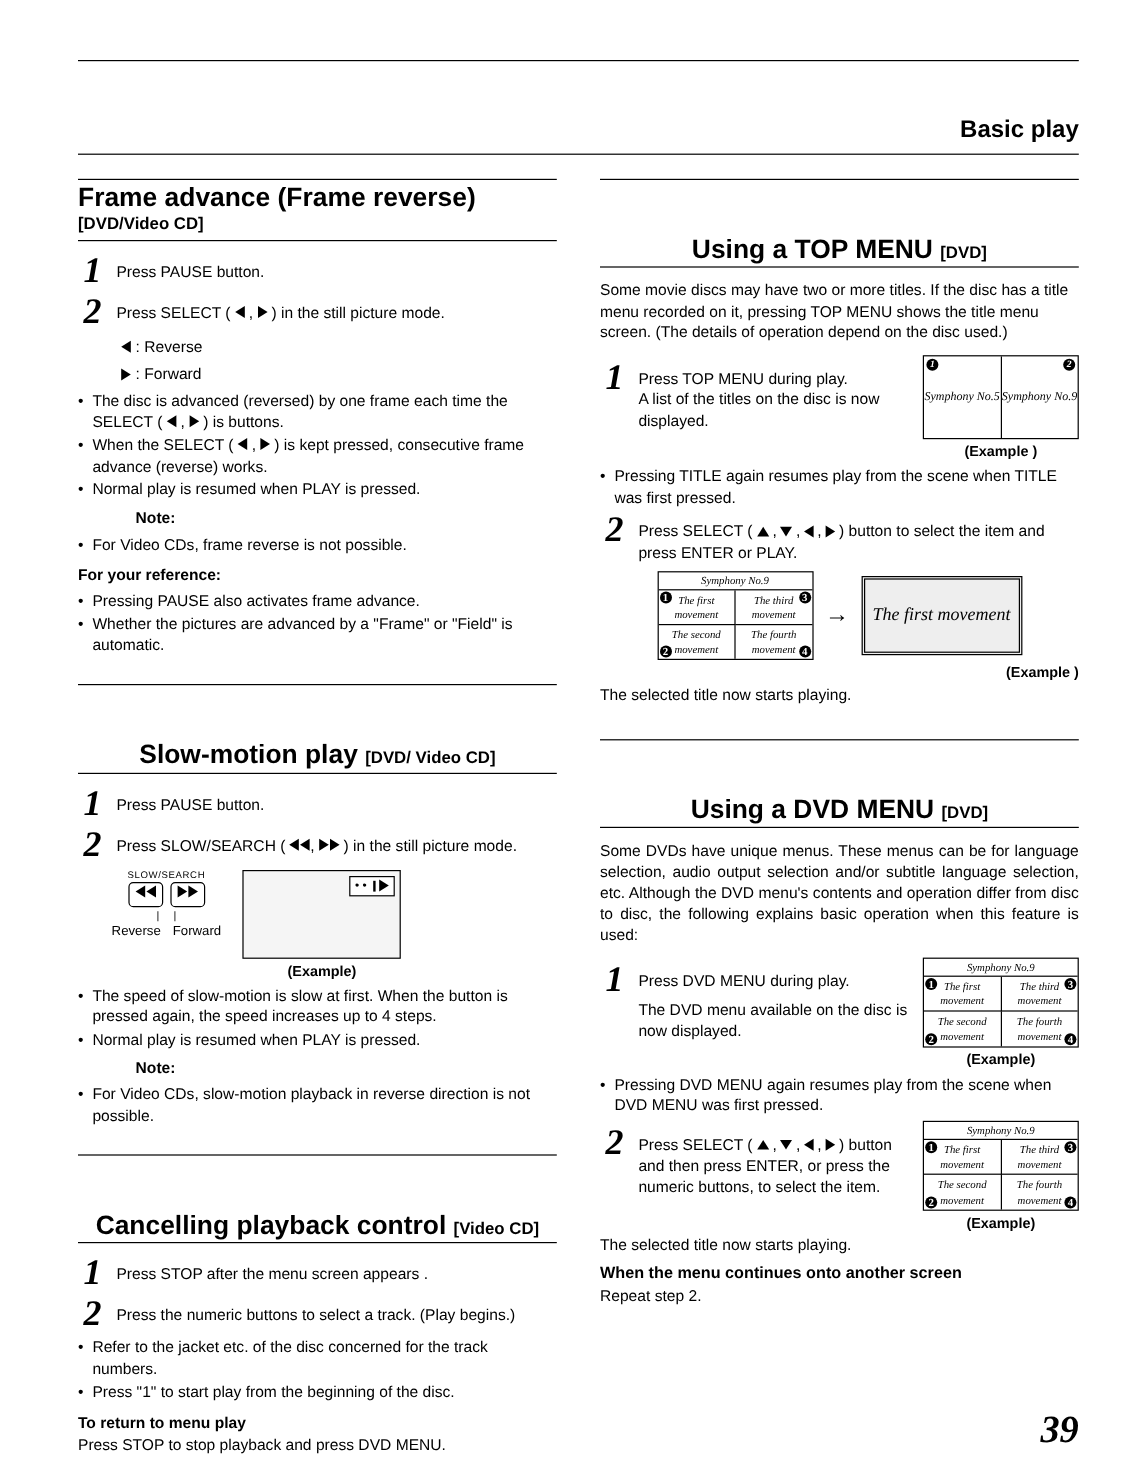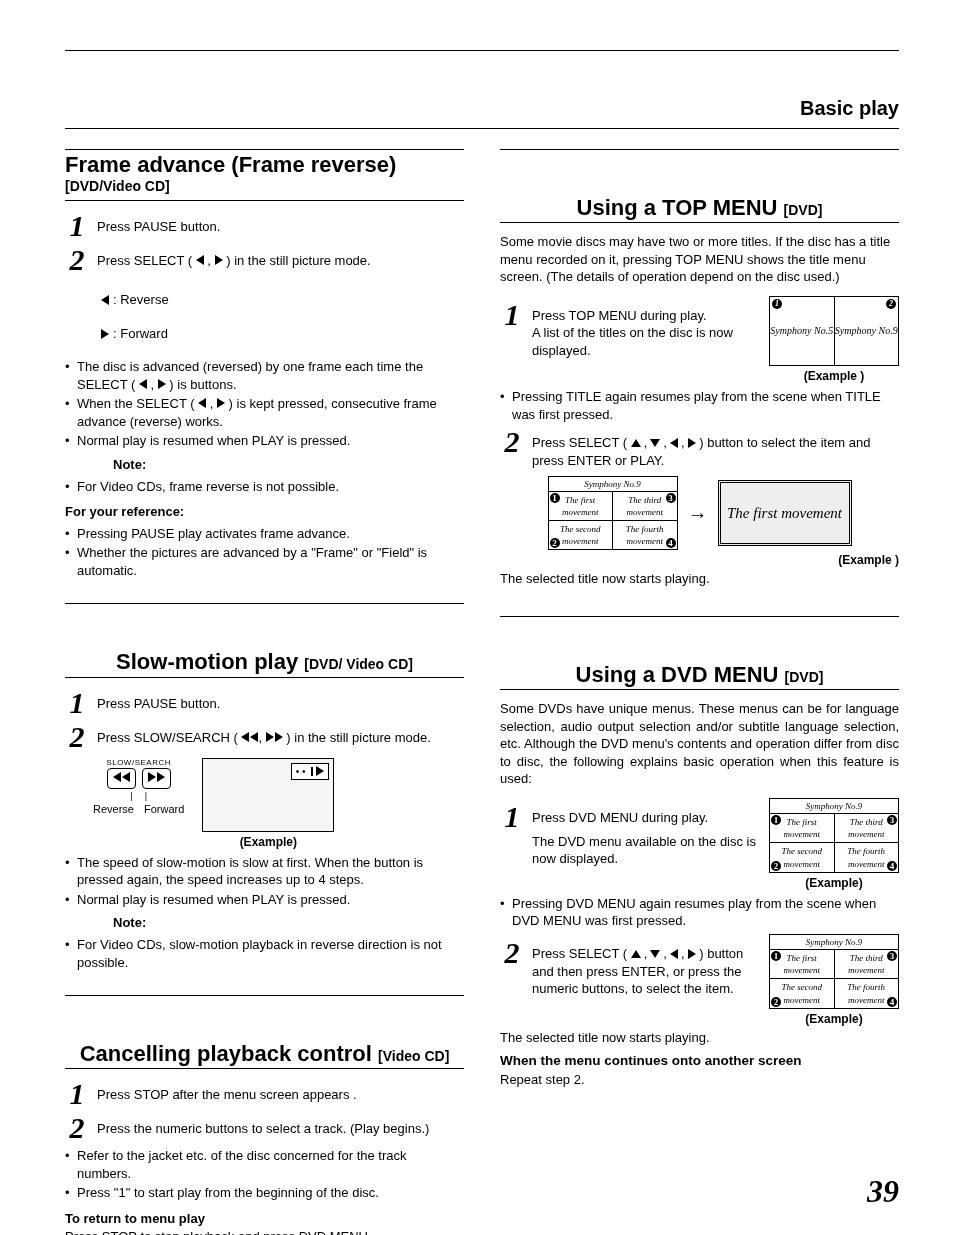--- a/index.html
+++ b/index.html
@@ -40,21 +40,21 @@
   }
   .sec-title.center { text-align: center; margin-top: 45px; }
   .tag { font-size: 14px; font-weight: bold; }
   .subtag { font-size: 14px; font-weight: bold; margin-top: -2px; margin-bottom: 4px; }
   .sec-underline { border-bottom: 1px solid #000; height: 0; margin-bottom: 10px; }
   .intro { font-size: 13px; margin: 6px 0 10px 0; }
   .step { display: flex; align-items: flex-start; gap: 8px; margin: 4px 0; }
   .step-num { font-size: 30px; font-weight: bold; font-style: italic; font-family: Georgia, 'Times New Roman', serif; width: 24px; text-align: center; line-height: 1; }
   .step-body { flex: 1; padding-top: 7px; }
   .indent-icons { margin-left: 36px; }
-  .icon-line { display: flex; align-items: center; gap: 4px; margin: 16px 0; }
+  .icon-line { display: flex; align-items: center; gap: 4px; margin: 5px 0; }
   .tri {
     display: inline-block;
     width: 0; height: 0;
     border-top: 5px solid transparent;
     border-bottom: 5px solid transparent;
   }
   .tri-r { border-left: 8px solid #000; }
   .tri-l { border-right: 8px solid #000; }
   .tri-u { border-left:5px solid transparent; border-right:5px solid transparent; border-bottom:8px solid #000; width:0;height:0;display:inline-block;}
   .tri-d { border-left:5px solid transparent; border-right:5px solid transparent; border-top:8px solid #000; width:0;height:0;display:inline-block;}
@@ -145,21 +145,21 @@
         <li><span>The disc is advanced (reversed) by one frame each time the SELECT ( </span><span class="tri tri-l"></span><span> , </span><span class="tri tri-r"></span><span> ) is buttons.</span></li>
         <li><span>When the SELECT ( </span><span class="tri tri-l"></span><span> , </span><span class="tri tri-r"></span><span> ) is kept pressed, consecutive frame advance (reverse) works.</span></li>
         <li>Normal play is resumed when PLAY is pressed.</li>
       </ul>
       <div class="note-h">Note:</div>
       <ul class="bullets">
           <li>For Video CDs, frame reverse is not possible.</li>
         </ul>
       <div class="ref-h">For your reference:</div>
       <ul class="bullets">
-        <li>Pressing PAUSE play activates frame advance.</li>
+        <li>Pressing PAUSE also activates frame advance.</li>
         <li>Whether the pictures are advanced by a "Frame" or "Field" is automatic.</li>
       </ul>
 
       <div style="height:12px"></div>
       <div class="sec-rule"></div>
       <div class="sec-title center">
         <span>Slow-motion play </span><span class="tag">[DVD/ Video CD]</span>
       </div>
       <div class="sec-underline"></div>
 

